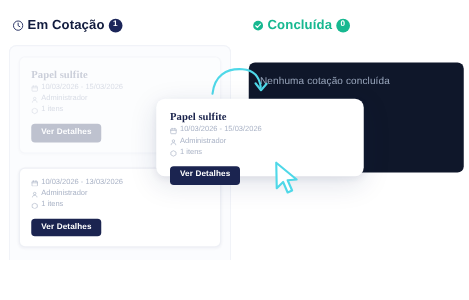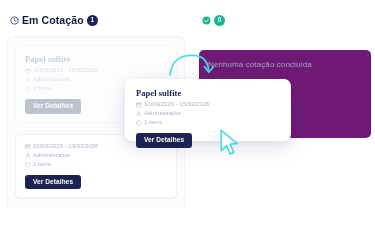--- a/index.html
+++ b/index.html
@@ -88,21 +88,21 @@
     height: 172px;
     background: #fbfcfe;
     border: 1px solid #f1f3f8;
     border-bottom: none;
     border-radius: 6px 6px 0 0;
     padding: 8px 7px 0 7px;
   }
   .panel-right {
     width: 172px;
     height: 88px;
-    background: #701a75;
+    background: #0f172a;
     border-radius: 5px;
     padding: 10px 9px;
     margin-top: 24px;
   }
   .empty-text {
     font-size: 8px;
     color: #9aa7bd;
     letter-spacing: 0.1px;
   }
 
@@ -291,20 +291,21 @@
 
   <div class="column column-right">
 
     <div class="col-header">
       <span class="hicon">
         <svg width="9" height="9" viewBox="0 0 16 16">
           <circle cx="8" cy="8" r="7" fill="#17b890"></circle>
           <path d="M4.6 8.2l2.3 2.3 4.4-4.6" fill="none" stroke="#ffffff" stroke-width="1.7" stroke-linecap="round" stroke-linejoin="round"></path>
         </svg>
       </span>
+      <span class="col-title col-title-concluida">Concluída</span>
       <span class="badge badge-green">0</span>
     </div>
 
     <div class="panel panel-right">
       <div class="empty-text">Nenhuma cotação concluída</div>
     </div>
   </div>
 
 </div>
 

